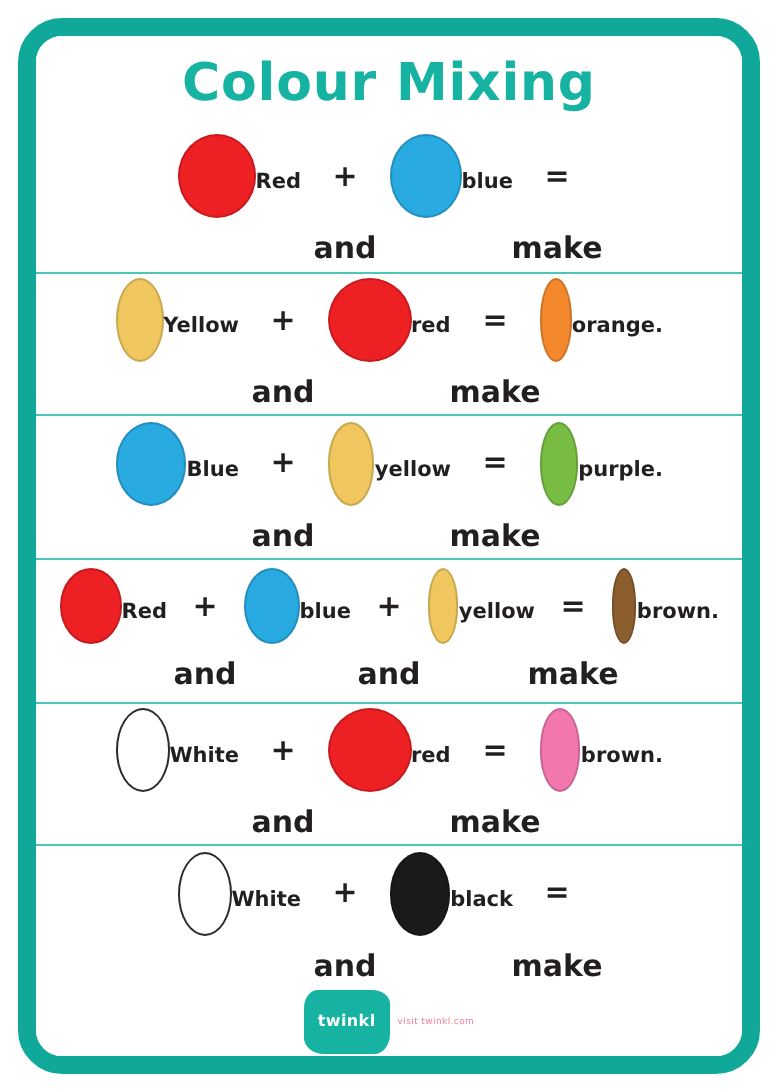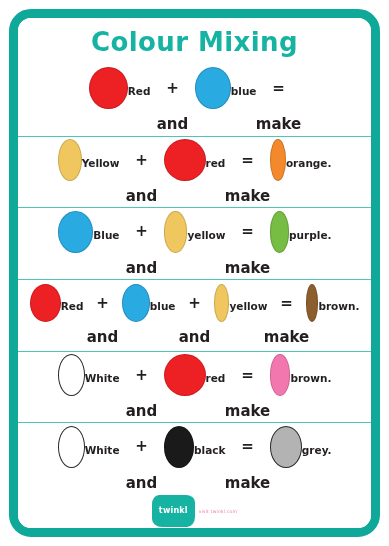--- a/index.html
+++ b/index.html
@@ -322,24 +322,20 @@
               <div class="op-label">and</div>
             </div>
             <div class="term">
               <div class="swatch" style="background: rgb(26, 26, 26);"></div>
               <div class="term-label">black</div>
             </div>
             <div class="op">
               <div class="op-symbol">=</div>
               <div class="op-label">make</div>
             </div>
-            <div class="term">
-              <div class="swatch outlined" style="background: rgb(179, 179, 179);"></div>
-              <div class="term-label">grey.</div>
-            </div>
           </div>
         </div>
       </div>
 
     <div id="footer">
       <span id="logo-badge">twinkl</span>
       <span id="logo-tagline">visit twinkl.com</span>
     </div>
 
   </div>

